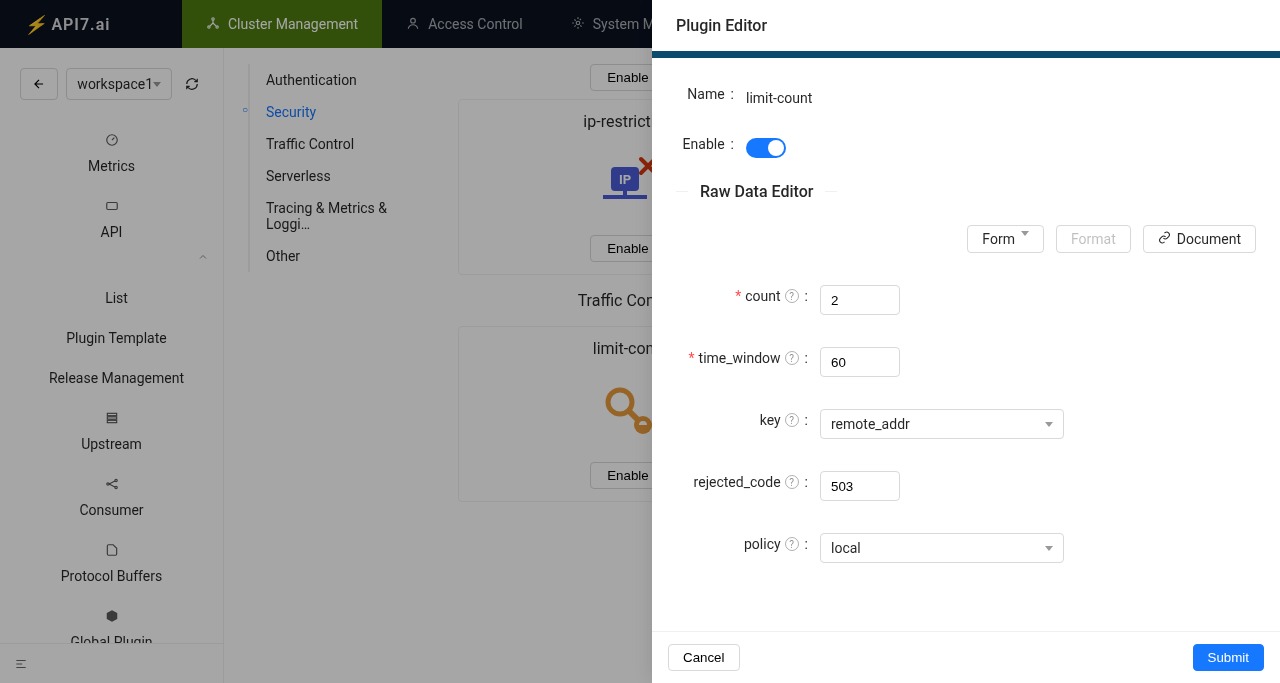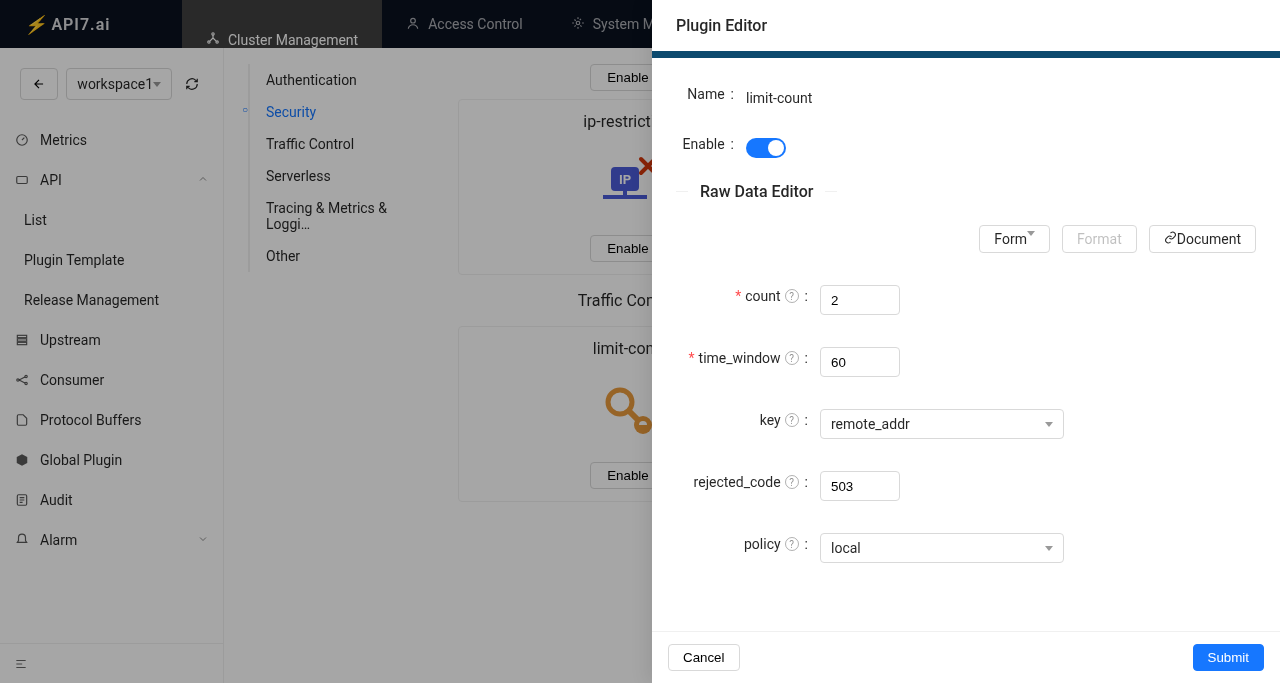--- a/index.html
+++ b/index.html
@@ -5,32 +5,32 @@
 * { box-sizing: border-box; margin: 0; padding: 0; }
 body { font-family: -apple-system, BlinkMacSystemFont, "Segoe UI", Roboto, sans-serif; font-size: 14px; color: rgba(0,0,0,0.85); background: #f0f2f5; overflow: hidden; }
 
 .app { width: 1280px; height: 683px; position: relative; }
 
 
 .topnav { height: 48px; background: #0a1120; display: flex; align-items: center; color: rgba(255,255,255,0.85); }
 .logo { width: 182px; display: flex; align-items: center; padding-left: 24px; gap: 4px; font-weight: 600; letter-spacing: 1px; font-size: 16px; }
 .logo-icon { color: #e94e3a; font-size: 18px; font-weight: bold; font-style: italic; }
 .topnav-item { height: 48px; padding: 0 24px; display: flex; align-items: center; gap: 8px; cursor: pointer; color: rgba(255,255,255,0.65); }
-.topnav-item.active { background: #404040; color: #fff; align-items: flex-end; }
+.topnav-item.active { background: #4d7c0f; color: #fff; }
 
 
 .layout { display: flex; height: calc(100% - 48px); }
 .sidebar { width: 224px; background: #fff; border-right: 1px solid #f0f0f0; display: flex; flex-direction: column; }
 .sidebar-top { padding: 20px; display: flex; gap: 8px; align-items: center; }
 .back-btn { width: 40px; height: 32px; border: 1px solid #d9d9d9; border-radius: 4px; display: flex; align-items: center; justify-content: center; background: #fff; cursor: pointer; }
 .ws-select { flex: 1; height: 32px; border: 1px solid #d9d9d9; border-radius: 4px; display: flex; align-items: center; justify-content: space-between; padding: 0 10px; background: #fff; cursor: pointer; }
 .refresh-btn { width: 24px; display:flex; align-items:center; justify-content:center; cursor:pointer; }
 
 .menu { list-style: none; flex:1; overflow:auto; }
-.menu-item { display:flex; align-items:center; gap:10px; padding: 12px 14px; color: rgba(0,0,0,0.85); cursor:pointer; }
+.menu-item { display:flex; align-items:center; gap:10px; padding: 12px 14px; color: rgba(0,0,0,0.85); cursor:pointer;flex-direction:column; }
 .menu-item .caret { margin-left:auto; color: rgba(0,0,0,0.45); }
 .menu-item.sub { padding: 12px 14px 12px 24px; }
 .menu-icon { width: 16px; height: 16px; display:inline-flex; align-items:center; justify-content:center; color: rgba(0,0,0,0.65); }
 
 .sidebar-footer { height: 40px; border-top: 1px solid #f0f0f0; display:flex; align-items:center; padding-left:14px; color: rgba(0,0,0,0.6); cursor:pointer; }
 
 
 .main { flex:1; position: relative; padding: 16px 24px; overflow:auto; background:#fff; }
 .sub-nav { width: 200px; border-left: 2px solid #f0f0f0; padding-left: 0; list-style:none; position:absolute; }
 .sub-nav li { padding: 8px 16px; color: rgba(0,0,0,0.85); cursor:pointer; position:relative; }
@@ -61,21 +61,21 @@
 .select { height:30px; width: 244px; border:1px solid #d9d9d9; border-radius:4px; padding:0 10px; display:flex; align-items:center; justify-content:space-between; cursor:pointer; }
 
 .switch { width: 40px; height: 20px; background:#1677ff; border-radius:10px; position:relative; cursor:pointer; }
 .switch::after { content:""; position:absolute; right:2px; top:2px; width:16px; height:16px; background:#fff; border-radius:50%; }
 
 .divider-title { display:flex; align-items:center; gap:12px; margin: 10px 0 24px; }
 .divider-title::before, .divider-title::after { content:""; flex:0 0 12px; height:1px; background:#f0f0f0; }
 .divider-title span { font-size:16px; font-weight:500; }
 
 .actions-row { display:flex; justify-content:flex-end; gap:12px; margin-bottom: 24px; }
-.btn { border:1px solid #d9d9d9; background:#fff; border-radius:4px; padding: 5px 14px; cursor:pointer; display:flex; }
+.btn { border:1px solid #d9d9d9; background:#fff; border-radius:4px; padding: 5px 14px; cursor:pointer; display:flex; gap:6px; }
 .btn.disabled { color: rgba(0,0,0,0.25); cursor:not-allowed; }
 .btn.primary { background:#1677ff; color:#fff; border-color:#1677ff; }
 
 .chev-down { width:0; height:0; border-left:4px solid transparent; border-right:4px solid transparent; border-top:5px solid rgba(0,0,0,0.4); display:inline-block; }
 
 </style>
 </head>
 <body>
 
 <div class="app">

